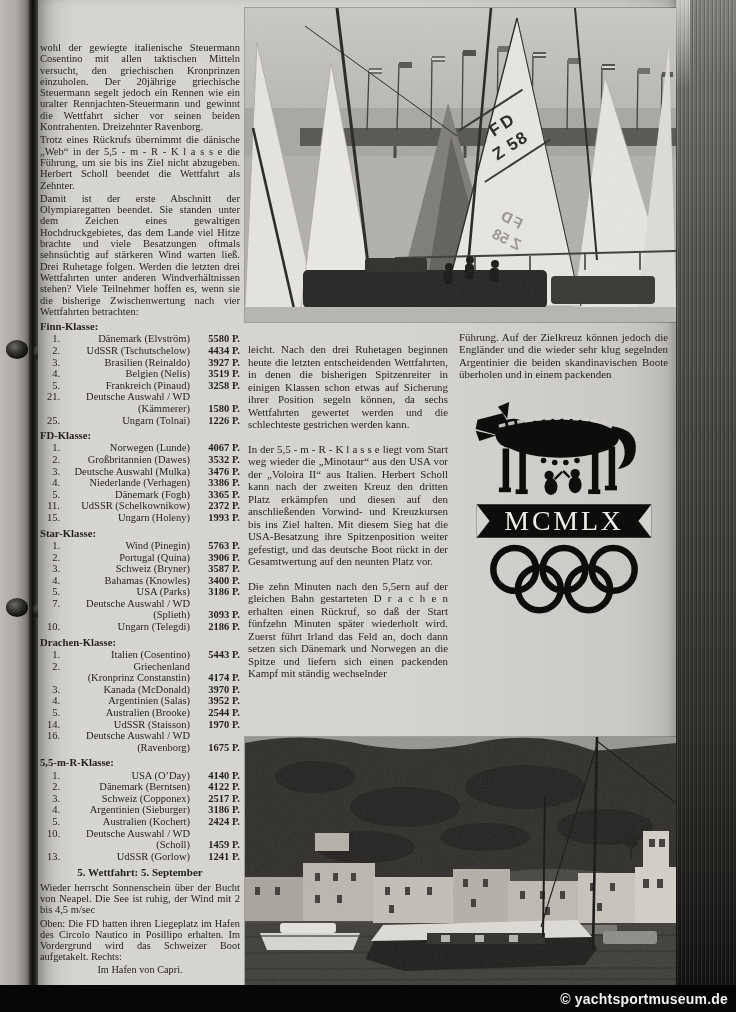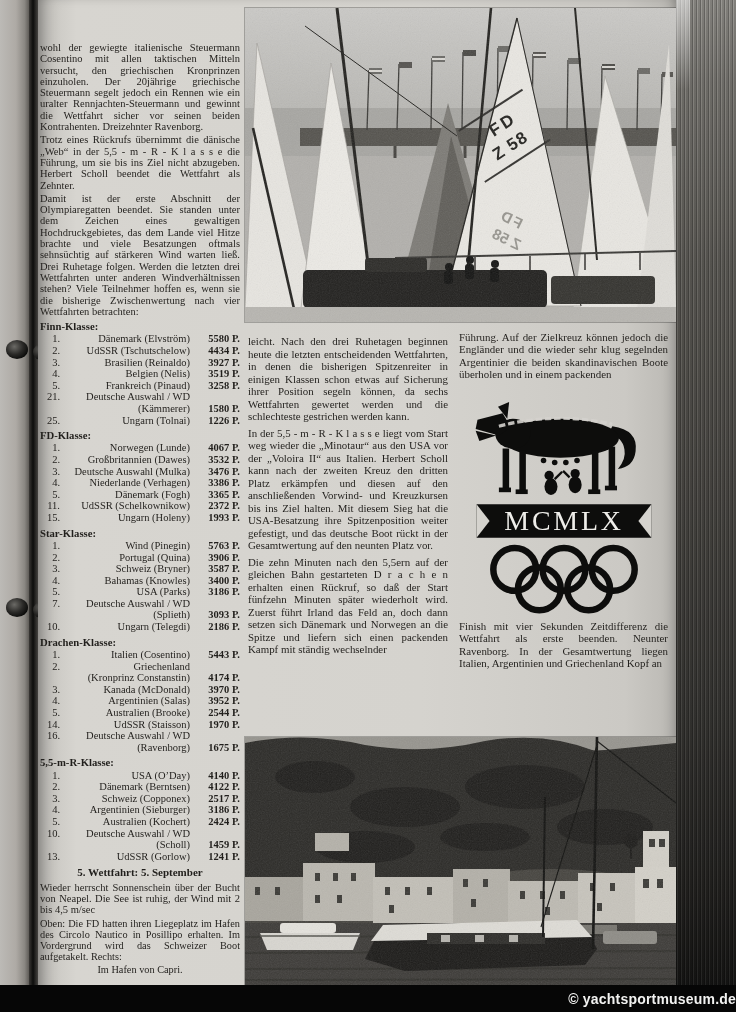--- a/index.html
+++ b/index.html
@@ -19,29 +19,29 @@
       linear-gradient(180deg,#93918c 0%,#7c7a75 8%,#605e59 26%,#4c4a46 48%,#383734 70%,#232220 88%,#121211 100%);}
   .book-edge::after{content:"";position:absolute;left:0;top:0;width:14px;height:90px;
     background:linear-gradient(180deg,rgba(255,255,255,.55),rgba(255,255,255,0));}
   .hole{position:absolute;border-radius:50%;
     background:radial-gradient(ellipse at 38% 35%,#6b6a66 0%,#2a2927 45%,#0b0b0a 75%);}
   .hole.h1a{left:6px;top:340px;width:22px;height:19px;}
   .hole.h1b{left:33px;top:343px;width:21px;height:18px;}
   .hole.h2a{left:6px;top:598px;width:22px;height:19px;}
   .hole.h2b{left:33px;top:601px;width:21px;height:18px;}
   .watermark-bar{position:absolute;left:0;top:985px;width:736px;height:27px;background:#060606;
-    display:flex;align-items:center;justify-content:flex-end;padding-right:0;box-sizing:border-box;}
+    display:flex;align-items:center;justify-content:flex-end;padding-right:8px;box-sizing:border-box;}
   .watermark-bar span{color:#f2f2f1;font-family:"Liberation Sans",sans-serif;
     font-weight:bold;font-size:14px;letter-spacing:.2px;}
   
   .col{position:absolute;color:#211f1c;text-align:justify;}
   .col p{margin:0 0 2px 0;}
   .col-left{left:40px;top:42px;width:200px;font-size:10.5px;line-height:11.3px;}
   .col-mid{left:248px;top:331px;width:200px;font-size:10.9px;line-height:12.5px;}
-  .col-mid p{margin:4px 0 3px 0;}
+  .col-mid p{margin:12px 0 3px 0;}
   .col-right{left:459px;top:331px;width:209px;font-size:10.9px;line-height:12.3px;}
   .rg-title{font-weight:bold;font-size:10.7px;margin:4px 0 1px 0;text-align:left;}
   .rrow{display:flex;line-height:11.6px;font-size:10.5px;}
   .rrank{flex:none;width:20px;text-align:right;padding-right:3px;}
   .rentry{flex:1;text-align:right;white-space:nowrap;overflow:hidden;}
   .rpts{flex:none;width:50px;text-align:right;font-weight:bold;}
   .race5-heading{font-weight:bold;text-align:center;font-size:11px;margin:5px 0 3px 0;}
   .caption{font-size:10.3px;line-height:11.1px;margin-top:11px;}
   .caption-last{text-align:center;}
   .logo-wrap{display:flex;justify-content:center;margin:7px 0 4px 0;}
@@ -511,21 +511,20 @@
         <g fill="none" stroke="#0d0d0c" stroke-width="7">
           <circle cx="47" cy="196" r="23"></circle>
           <circle cx="100" cy="196" r="23"></circle>
           <circle cx="153" cy="196" r="23"></circle>
           <circle cx="73.5" cy="217" r="23"></circle>
           <circle cx="126.5" cy="217" r="23"></circle>
         </g>
       </svg>
     </div>
 
-    <p>Finish mit vier Sekunden Zeitdifferenz die Wettfahrt als erste beenden. Neunter Ravenborg.  In der Gesamtwertung liegen Italien, Argentinien und Griechenland Kopf an</p>
   </div>
 
   <svg class="photo photo-bottom" viewBox="0 0 431 248" preserveAspectRatio="none">
     <defs>
       <filter id="grain2" x="0" y="0" width="100%" height="100%">
         <feTurbulence type="fractalNoise" baseFrequency="0.9" numOctaves="2" result="n"></feTurbulence>
         <feColorMatrix in="n" type="saturate" values="0"></feColorMatrix>
       </filter>
     </defs>
     <rect x="0" y="0" width="431" height="248" fill="#46443f"></rect>

